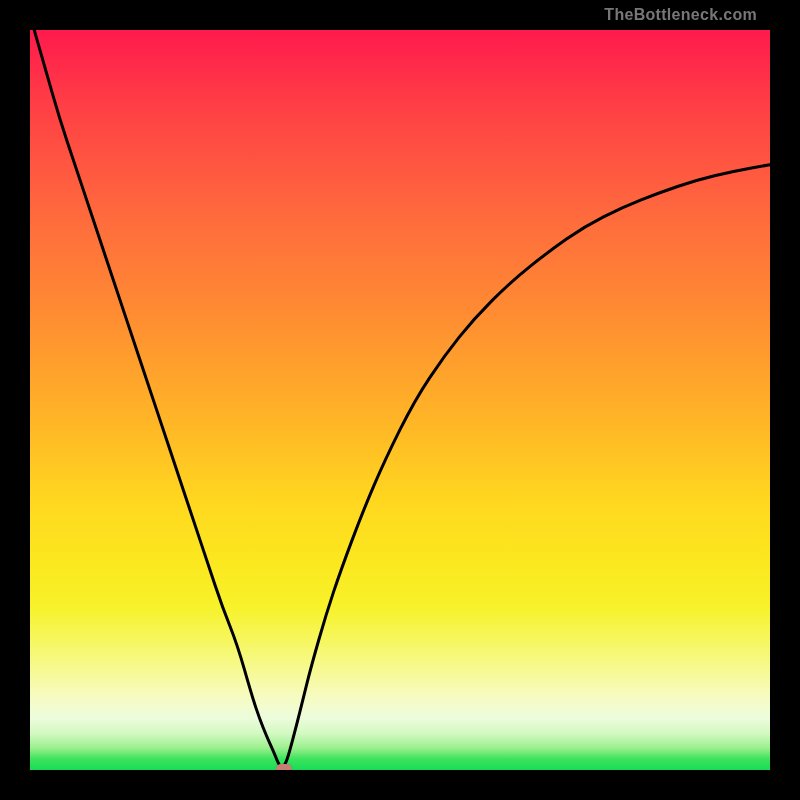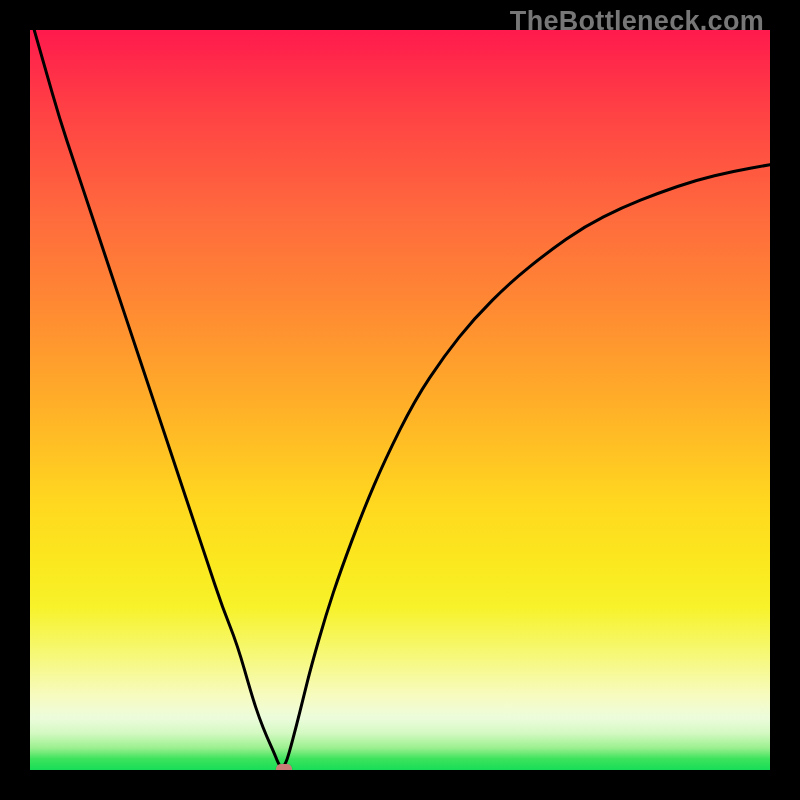--- a/index.html
+++ b/index.html
@@ -14,23 +14,23 @@
   .frame {
     position: relative;
     width: 800px;
     height: 800px;
     background: #000;
   }
   
   .watermark {
     position: absolute;
     top: 6px;
-    right: 36px;
+    right: 43px;
     color: #777;
-    font-size: 27px;
+    font-size: 16px;
     font-weight: 600;
     letter-spacing: 0.3px;
     pointer-events: none;
     user-select: none;
   }
   .plot-area {
     position: absolute;
     left: 30px;
     top: 30px;
     width: 740px;

